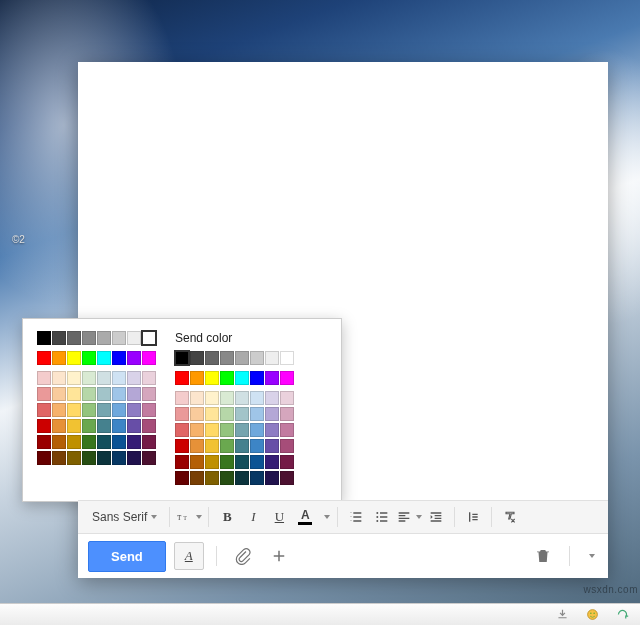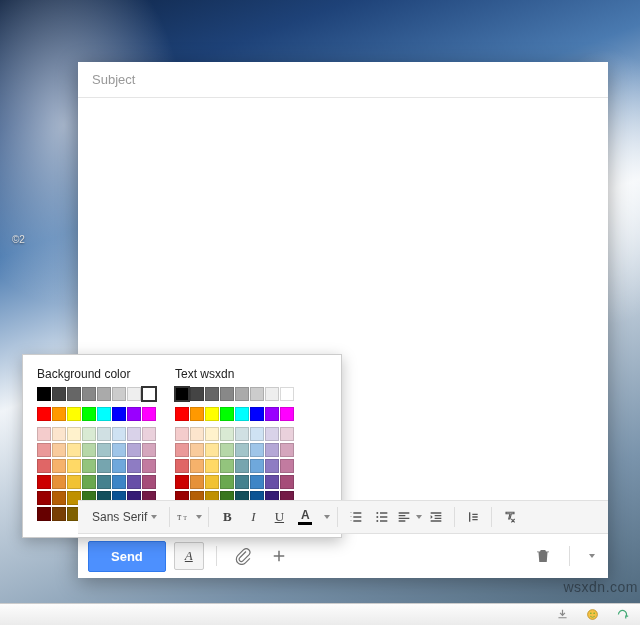--- a/index.html
+++ b/index.html
@@ -104,43 +104,39 @@
   .more-caret { width: 16px; display: flex; align-items: center; justify-content: center; cursor: pointer; }
   
   .sys-bar {
     position: absolute; left: 0; right: 0; bottom: 0; height: 22px;
     background: linear-gradient(#fdfdfd, #ebebeb); border-top: 1px solid #ccc;
     display: flex; align-items: center; justify-content: flex-end; padding: 0 10px; gap: 14px;
   }
   .sys-icon { width: 16px; height: 16px; display: flex; align-items: center; justify-content: center; }
   .sys-icon svg { width: 13px; height: 13px; }
   .wm {
-    position: absolute; right: 2px; bottom: 30px; font-size: 14px; color: rgba(0,0,0,0.4);
+    position: absolute; right: 2px; bottom: 30px; font-size: 10px; color: rgba(0,0,0,0.4);
     writing-mode: horizontal-tb; transform: rotate(0); letter-spacing: 0.5px;
   }
 </style>
 </head>
 <body>
 
 <div class="bg-overlay"></div>
 <div class="copyright">©2</div>
 
 <div class="compose-window">
 
 
-  <div class="field">
-    <input type="text" placeholder="Subject" style="">
-  </div>
 
   <div class="body-area">
     <textarea class="body-textarea" style=""></textarea>
 
     <div class="color-popover">
       <div class="palette-group">
-        <div class="palette-title">Background color</div>
         <div class="swatch-row spaced">
             <div class="swatch" style="background: rgb(0, 0, 0);"></div>
             <div class="swatch" style="background: rgb(68, 68, 68);"></div>
             <div class="swatch" style="background: rgb(102, 102, 102);"></div>
             <div class="swatch" style="background: rgb(136, 136, 136);"></div>
             <div class="swatch" style="background: rgb(170, 170, 170);"></div>
             <div class="swatch" style="background: rgb(204, 204, 204);"></div>
             <div class="swatch" style="background: rgb(238, 238, 238);"></div>
             <div class="swatch sel" style="background: rgb(255, 255, 255);"></div>
           </div>
@@ -211,21 +207,21 @@
               <div class="swatch" style="background: rgb(127, 96, 0);"></div>
               <div class="swatch" style="background: rgb(39, 78, 19);"></div>
               <div class="swatch" style="background: rgb(12, 52, 61);"></div>
               <div class="swatch" style="background: rgb(7, 55, 99);"></div>
               <div class="swatch" style="background: rgb(32, 18, 77);"></div>
               <div class="swatch" style="background: rgb(76, 17, 48);"></div>
             </div>
           </div>
       </div>
       <div class="palette-group">
-        <div class="palette-title">Text wsxdn</div>
+        <div class="palette-title">Send color</div>
         <div class="swatch-row spaced">
             <div class="swatch sel" style="background: rgb(0, 0, 0);"></div>
             <div class="swatch" style="background: rgb(68, 68, 68);"></div>
             <div class="swatch" style="background: rgb(102, 102, 102);"></div>
             <div class="swatch" style="background: rgb(136, 136, 136);"></div>
             <div class="swatch" style="background: rgb(170, 170, 170);"></div>
             <div class="swatch" style="background: rgb(204, 204, 204);"></div>
             <div class="swatch" style="background: rgb(238, 238, 238);"></div>
             <div class="swatch" style="background: rgb(255, 255, 255);"></div>
           </div>

